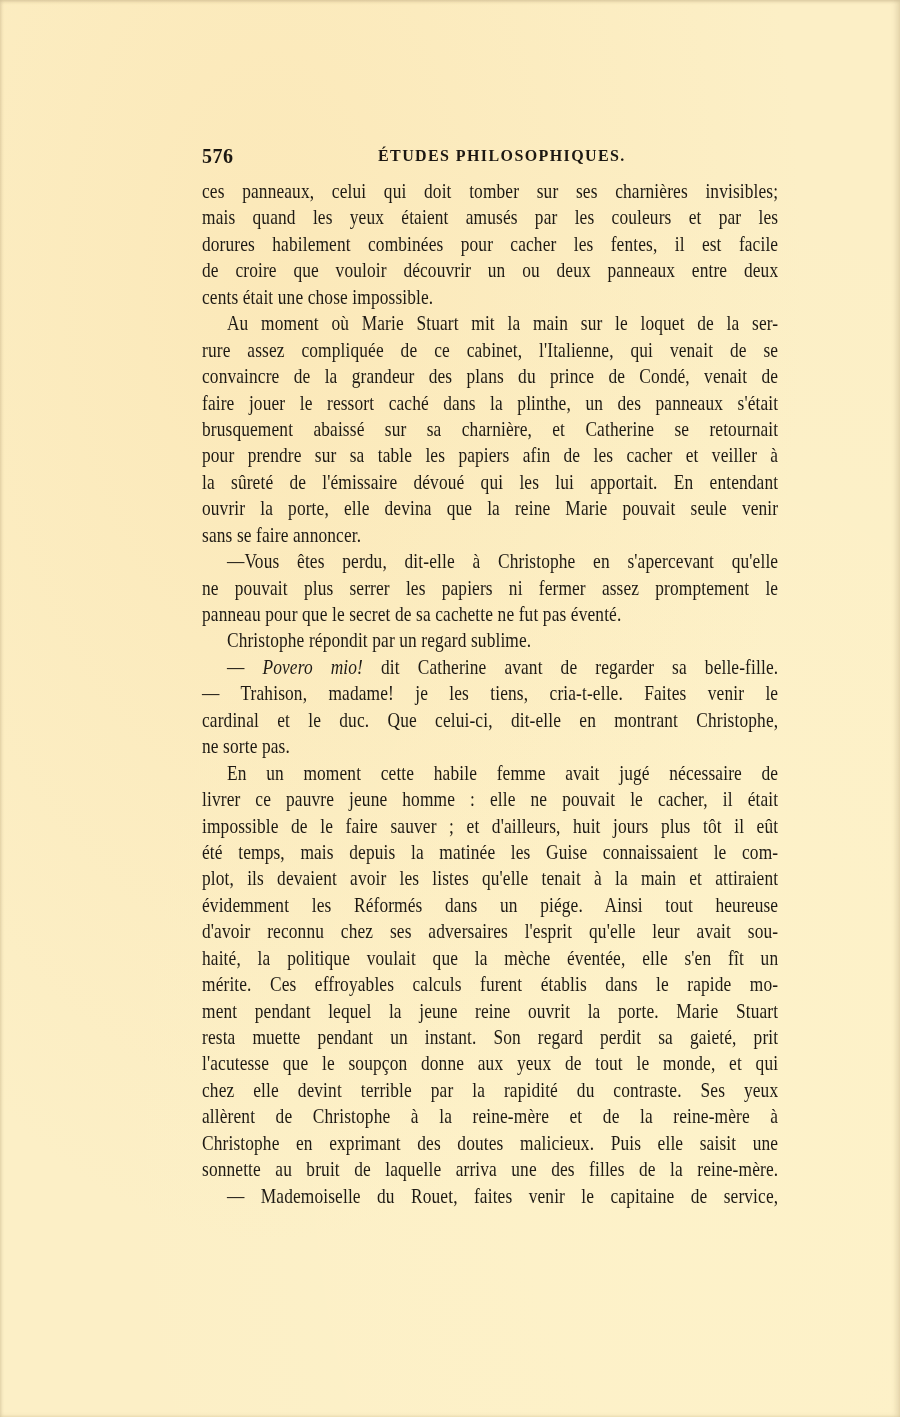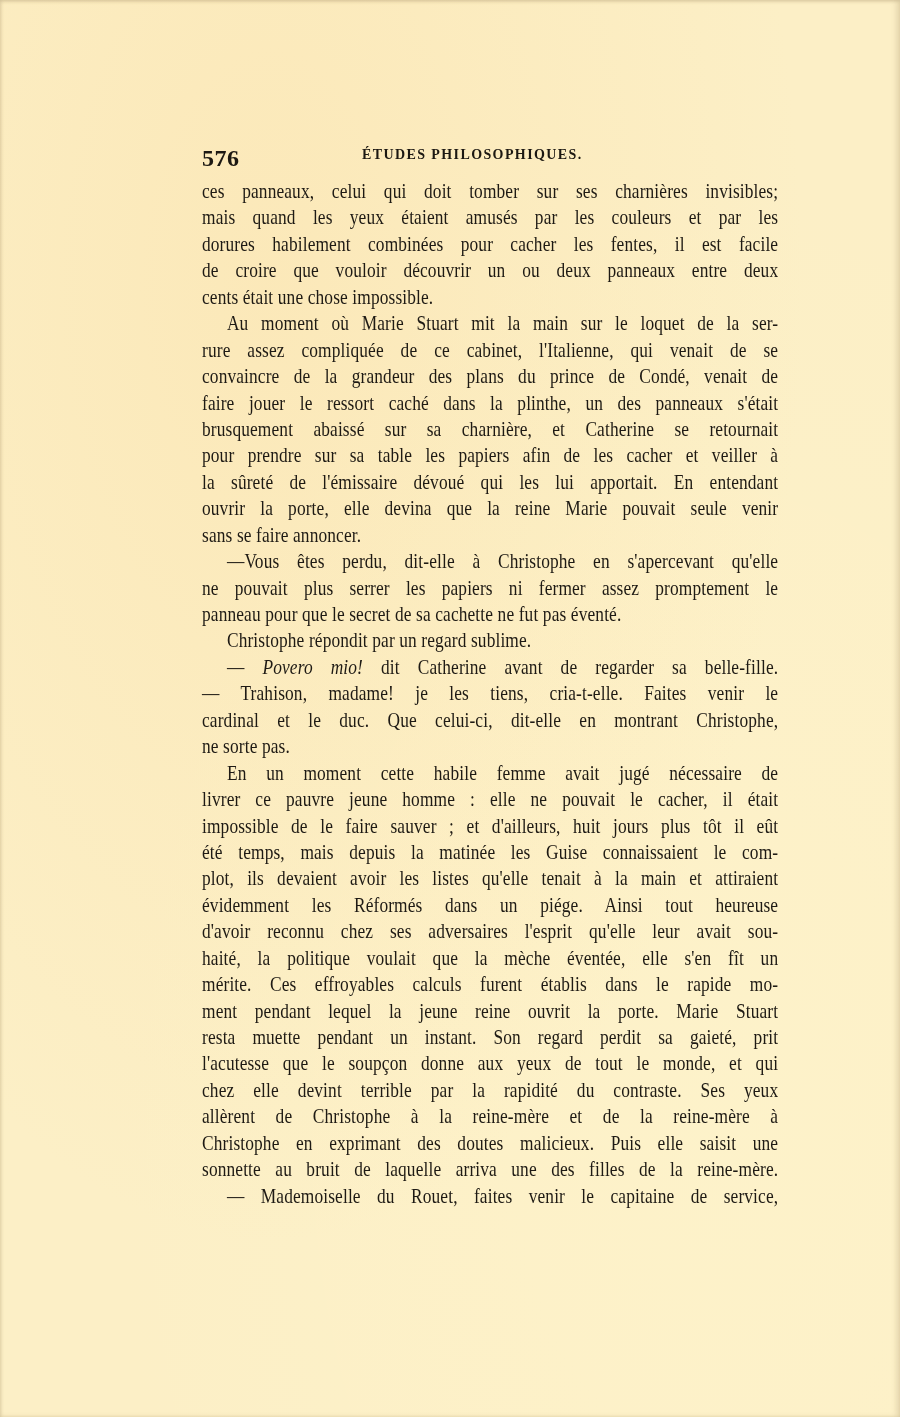--- a/index.html
+++ b/index.html
@@ -31,28 +31,28 @@
       width: 576px;
       height: 24px;
       font-family: "Liberation Serif", "DejaVu Serif", serif;
       font-weight: bold;
       color: #1c1812;
     }
     .page-number {
       position: absolute;
       left: 0;
       top: 0;
-      font-size: 24px;
+      font-size: 20px;
       letter-spacing: 0.5px;
     }
     .running-head {
       position: absolute;
-      left: 160px;
+      left: 176px;
       top: 2px;
-      font-size: 14px;
+      font-size: 16px;
       letter-spacing: 1.4px;
     }
     .text-block {
       position: absolute;
       left: 202px;
       top: 178px;
       width: 576px;
       font-family: "Liberation Serif", "DejaVu Serif", serif;
       font-size: 20.2px;
       color: #1e1a14;

